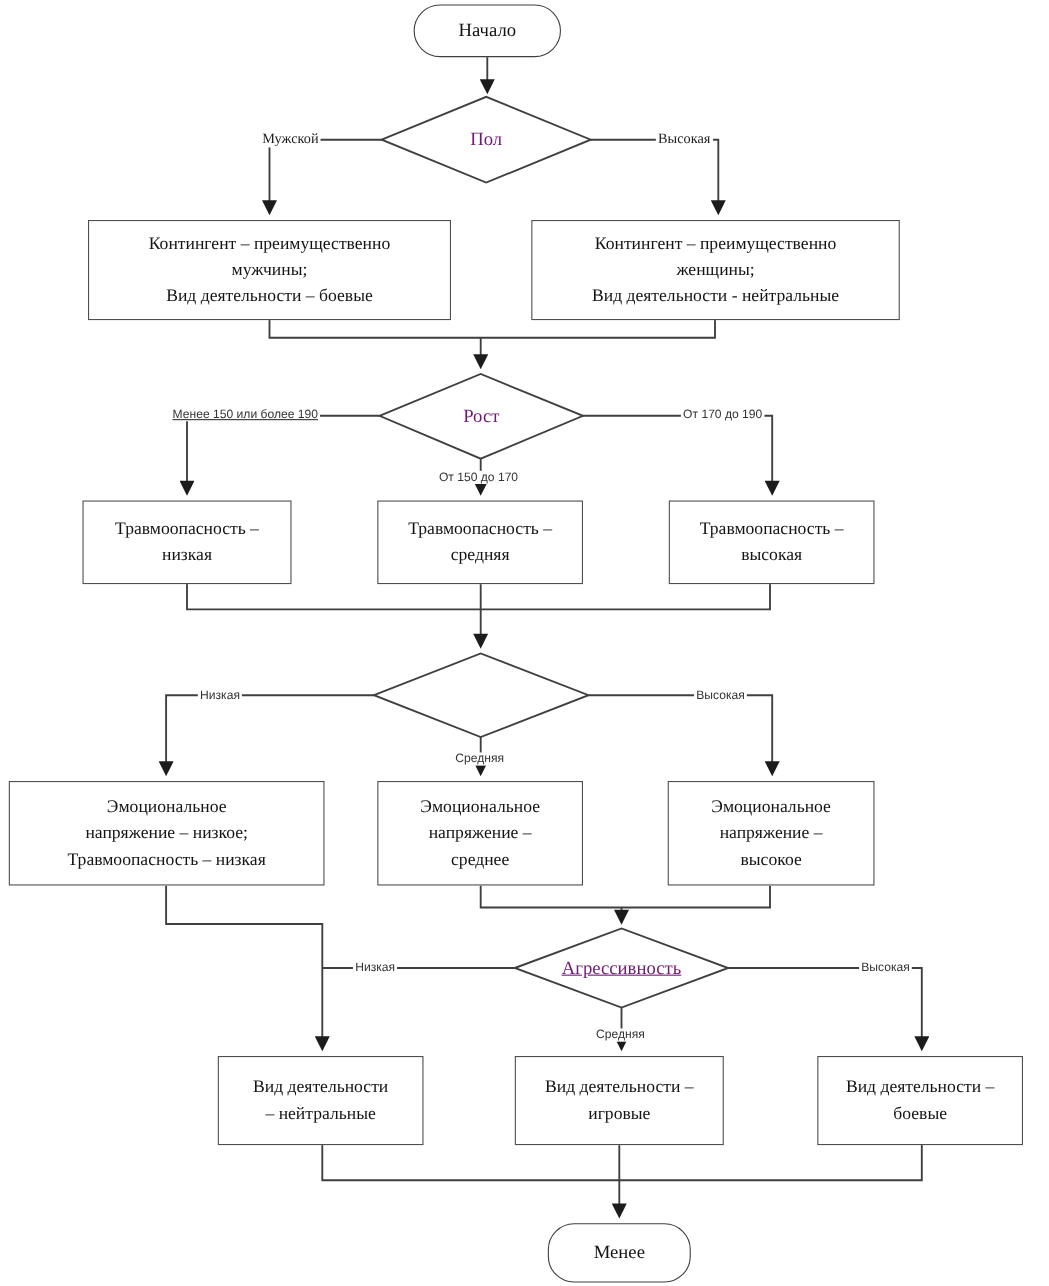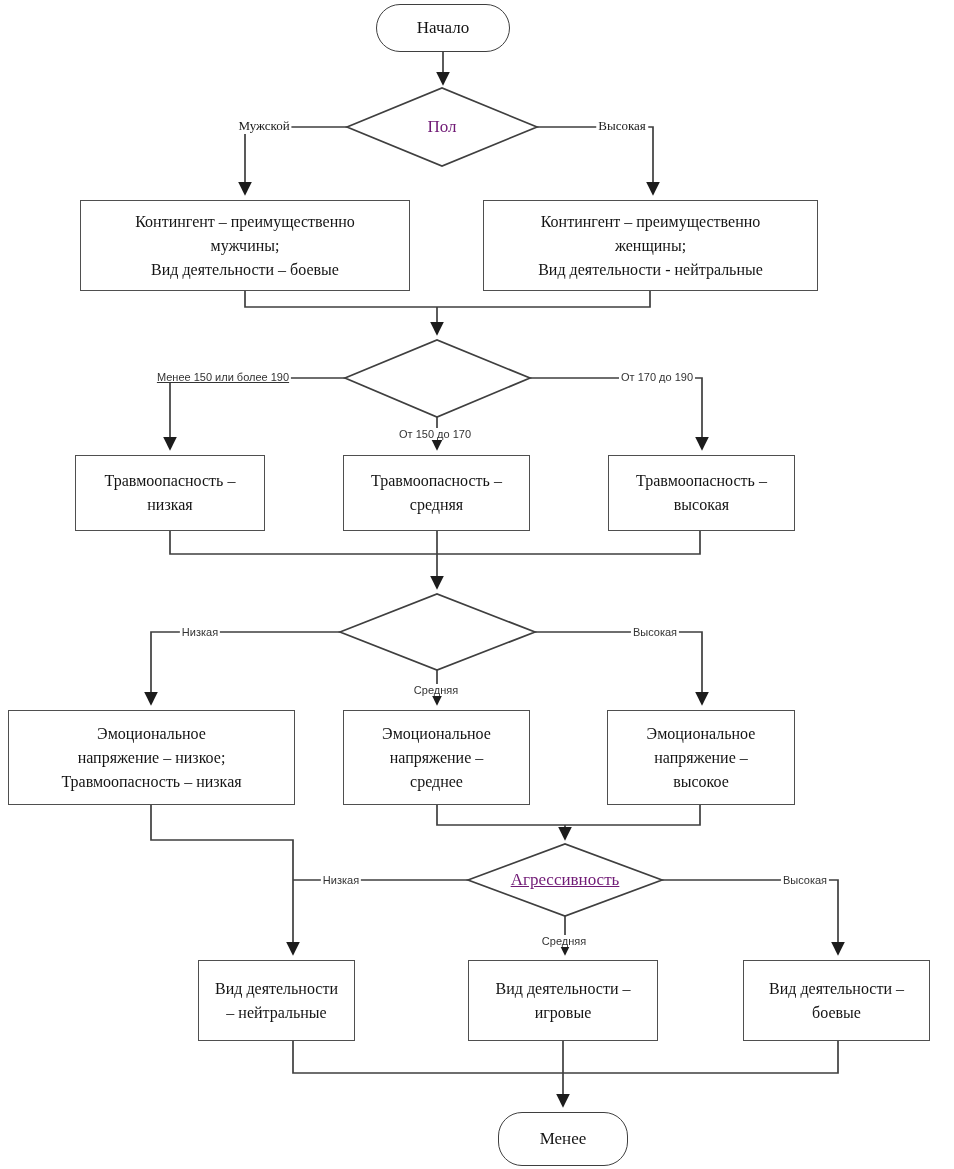--- a/index.html
+++ b/index.html
@@ -66,20 +66,21 @@
       <polygon points="345,378 437,340 530,378 437,417"></polygon>
       <polygon points="340,632 437,594 535,632 437,670"></polygon>
       <polygon points="468,880 565,844 662,880 565,916"></polygon>
     </g>
   </svg>
 
   <div class="node terminator" style="left:376px;top:4px;width:134px;height:48px;">Начало</div>
   <div class="node terminator" style="left:498px;top:1112px;width:130px;height:54px;">Менее</div>
 
   <div class="diamond-label" style="left:347px;top:88px;width:190px;height:78px;">Пол</div>
+  <div class="diamond-label" style="left:345px;top:340px;width:185px;height:77px;">Рост</div>
   <div class="diamond-label" style="left:468px;top:844px;width:194px;height:72px;text-decoration:underline;">Агрессивность</div>
 
   <div class="node" style="left:80px;top:200px;width:330px;height:91px;">Контингент – преимущественно
 мужчины;
 Вид деятельности – боевые</div>
   <div class="node" style="left:483px;top:200px;width:335px;height:91px;">Контингент – преимущественно
 женщины;
 Вид деятельности - нейтральные</div>
 
   <div class="node" style="left:75px;top:455px;width:190px;height:76px;">Травмоопасность –
@@ -92,21 +93,21 @@
   <div class="node" style="left:8px;top:710px;width:287px;height:95px;">Эмоциональное
 напряжение – низкое;
 Травмоопасность – низкая</div>
   <div class="node" style="left:343px;top:710px;width:187px;height:95px;">Эмоциональное
 напряжение –
 среднее</div>
   <div class="node" style="left:607px;top:710px;width:188px;height:95px;">Эмоциональное
 напряжение –
 высокое</div>
 
-  <div class="node" style="left:198px;top:960px;width:157px;height:81px;">Вид деятельности
+  <div class="node" style="left:198px;top:960px;width:187px;height:81px;">Вид деятельности
 – нейтральные</div>
   <div class="node" style="left:468px;top:960px;width:190px;height:81px;">Вид деятельности –
 игровые</div>
   <div class="node" style="left:743px;top:960px;width:187px;height:81px;">Вид деятельности –
 боевые</div>
 
   <span class="edge-label" style="left:264px;top:126px;">Мужской</span>
   <span class="edge-label" style="left:622px;top:126px;">Высокая</span>
 
   <span class="edge-label small" style="left:223px;top:377px;text-decoration:underline;">Менее 150 или более 190</span>

